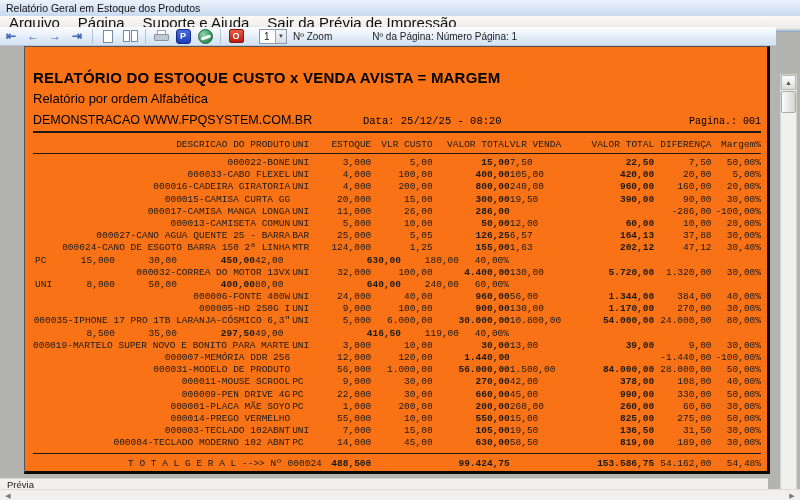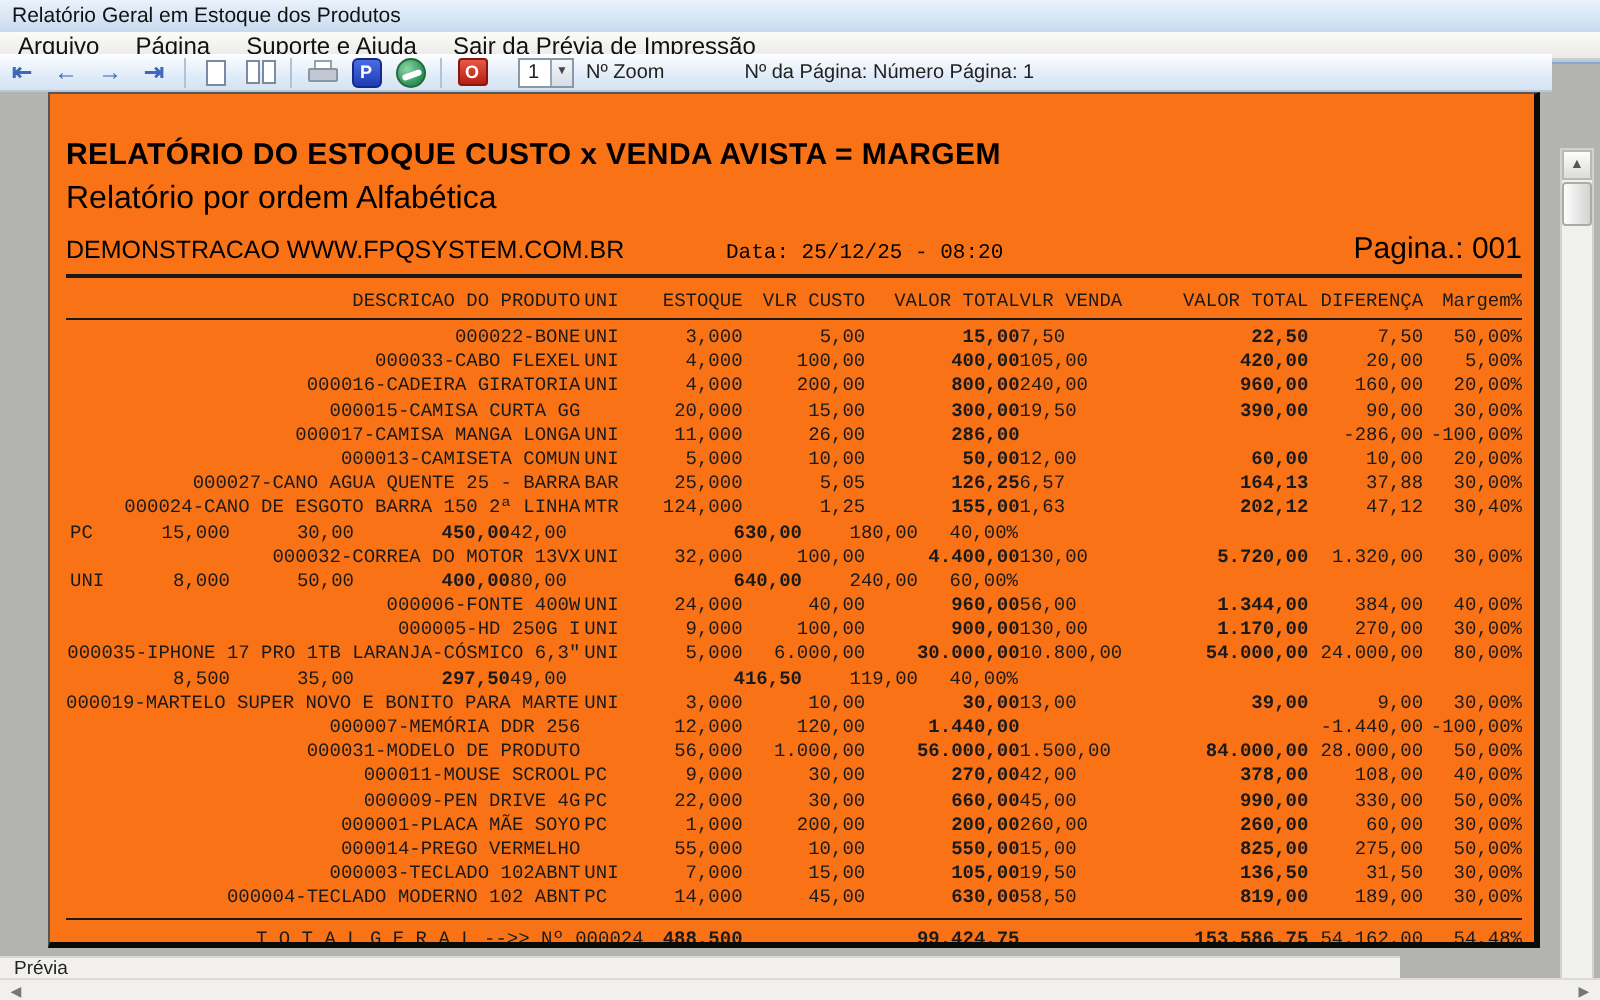--- a/index.html
+++ b/index.html
@@ -10,21 +10,21 @@
   .titlebar {
     position:absolute; left:0; top:0; width:800px; height:32px;
     background:linear-gradient(#eaf2fb,#c3d6ee 60%,#b2c9e6);
     border-bottom:1px solid #8ea6c4;
     font-size:10.5px; color:#111; padding:2px 0 0 6px;
   }
   .menubar {
     position:absolute; left:0; top:16px; width:800px; height:14px;
     background:linear-gradient(#fbfbfa,#ebe9e6);
     border-bottom:1px solid #d0cec9;
-    display:flex; align-items:flex-end; font-size:12px; color:#111;
+    display:flex; align-items:flex-end; font-size:15px; color:#111;
   }
   .menubar .mitem { padding:0 9px; height:100%; display:flex; align-items:center; cursor:default; }
 
   .toolbar {
     position:absolute; left:0; top:27px; width:776px; height:19px;
     background:linear-gradient(#fdfeff,#e3edf9 55%,#d4e2f3);
     border-bottom:1px solid #b9c7da;
     display:flex; align-items:center; font-size:10px; color:#222;
   }
   .tbtn { width:20px; height:17px; display:flex; align-items:center; justify-content:center; margin:0 1px; border:1px solid transparent; border-radius:2px; }
@@ -48,25 +48,25 @@
 
   
   .preview { position:absolute; left:0; top:46px; width:800px; height:432px; background:#b3b3af; }
   .page {
     position:absolute; left:24px; top:0; width:746px; height:428px;
     background:#f97316; border:1px solid #555;
     border-right:3px solid #0a0a0a; border-bottom:3px solid #0a0a0a;
     padding:0 6px 0 8px; overflow:hidden;
   }
   .rpt-title { margin-top:22px; font-size:15px; font-weight:bold; color:#000; letter-spacing:0.2px; }
-  .rpt-sub { margin-top:5px; font-size:16px; color:#000; }
+  .rpt-sub { margin-top:5px; font-size:13px; color:#000; }
   .rpt-meta { margin-top:7px; display:flex; align-items:baseline; }
   .rpt-company { font-size:12.5px; width:330px; }
   .rpt-date { font-family:"Liberation Mono", monospace; font-size:10.5px; width:280px; }
-  .rpt-page { font-family:Liberation Sans, sans-serif; font-size:15px; margin-left:auto; }
+  .rpt-page { font-family:Liberation Mono, monospace; font-size:10px; margin-left:auto; }
   .rule-heavy { margin-top:4px; border-top:2px solid #1a1a1a; }
   .rule-thin { border-top:1px solid #1a1a1a; }
 
   .ttable { font-family:"Liberation Mono", monospace; font-size:9.5px; color:#1a1a1a; }
   .trow { display:flex; height:12.2px; line-height:12.2px; white-space:nowrap; }
   .thead { margin-top:5px; height:13px; line-height:13px; margin-bottom:2px; }
   .cell { display:inline-block; overflow:hidden; }
   .c-desc { width:260px; text-align:right; }
   .c-uni  { width:32px;  text-align:left; padding-left:2px; }
   .c-est  { width:50px;  text-align:right; }
@@ -79,21 +79,21 @@
   .thead .cell { font-weight:normal; }
   .tbody { margin-top:3px; }
   .total-row { height:15px; line-height:15px; margin-top:2px; font-size:9.5px; }
   .total-row .c-est, .total-row .c-vt1, .total-row .c-vt2 { font-weight:bold; }
   .total-rules { border-top:1px solid #1a1a1a; margin-top:2px; height:3px; border-bottom:1px solid #1a1a1a; }
 
   
   .vscroll { position:absolute; right:3px; top:28px; width:17px; height:452px; background:#f0f0ee; border:1px solid #d2d2ce; }
   .varrow { width:15px; height:15px; background:linear-gradient(#fdfdfd,#dcdcda); border:1px solid #b8b8b4; font-size:7px; color:#555; display:flex; align-items:center; justify-content:center; }
   .vthumb { position:absolute; top:16px; left:0; width:15px; height:22px; background:linear-gradient(90deg,#fdfdfd,#d4d4d2); border:1px solid #aaa; border-radius:2px; }
-  .statusbar { position:absolute; left:0; top:478px; width:700px; height:11px; background:#f1f0ee; border-top:1px solid #d8d6d2; font-size:9.5px; color:#222; padding-left:7px; display:flex; align-items:center; }
+  .statusbar { position:absolute; left:0; top:478px; width:768px; height:11px; background:#f1f0ee; border-top:1px solid #d8d6d2; font-size:9.5px; color:#222; padding-left:7px; display:flex; align-items:center; }
   .hscroll { position:absolute; left:0; top:489px; width:800px; height:11px; background:#f1f0ee; border-top:1px solid #dddbd7; }
   .harrow { position:absolute; top:1px; width:14px; height:9px; font-size:7px; color:#777; display:flex; align-items:center; justify-content:center; }
   .harrow.left { left:1px; } .harrow.right { right:1px; }
 </style>
 </head>
 <body>
 
 <div class="titlebar">
   <span>Relatório Geral em Estoque dos Produtos</span>
 </div>

